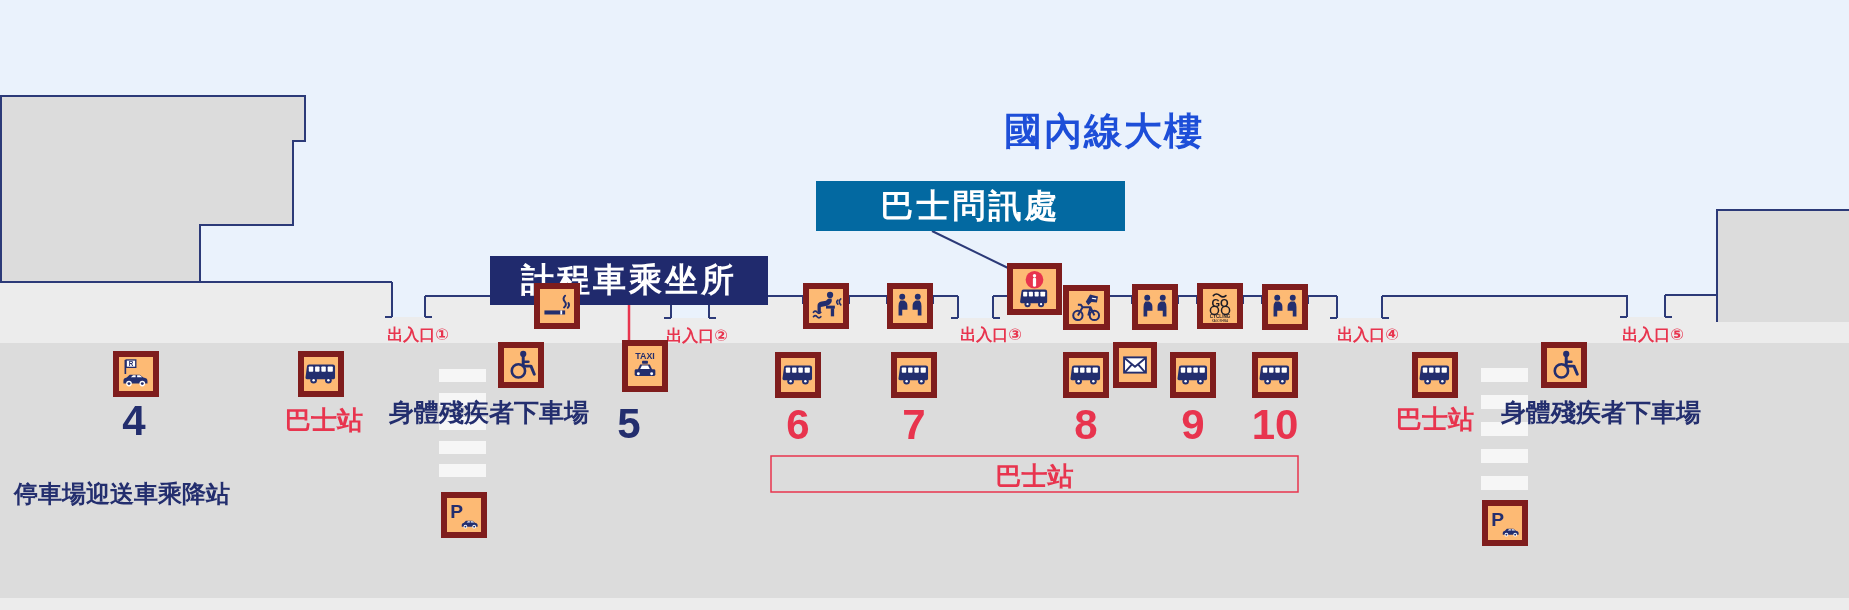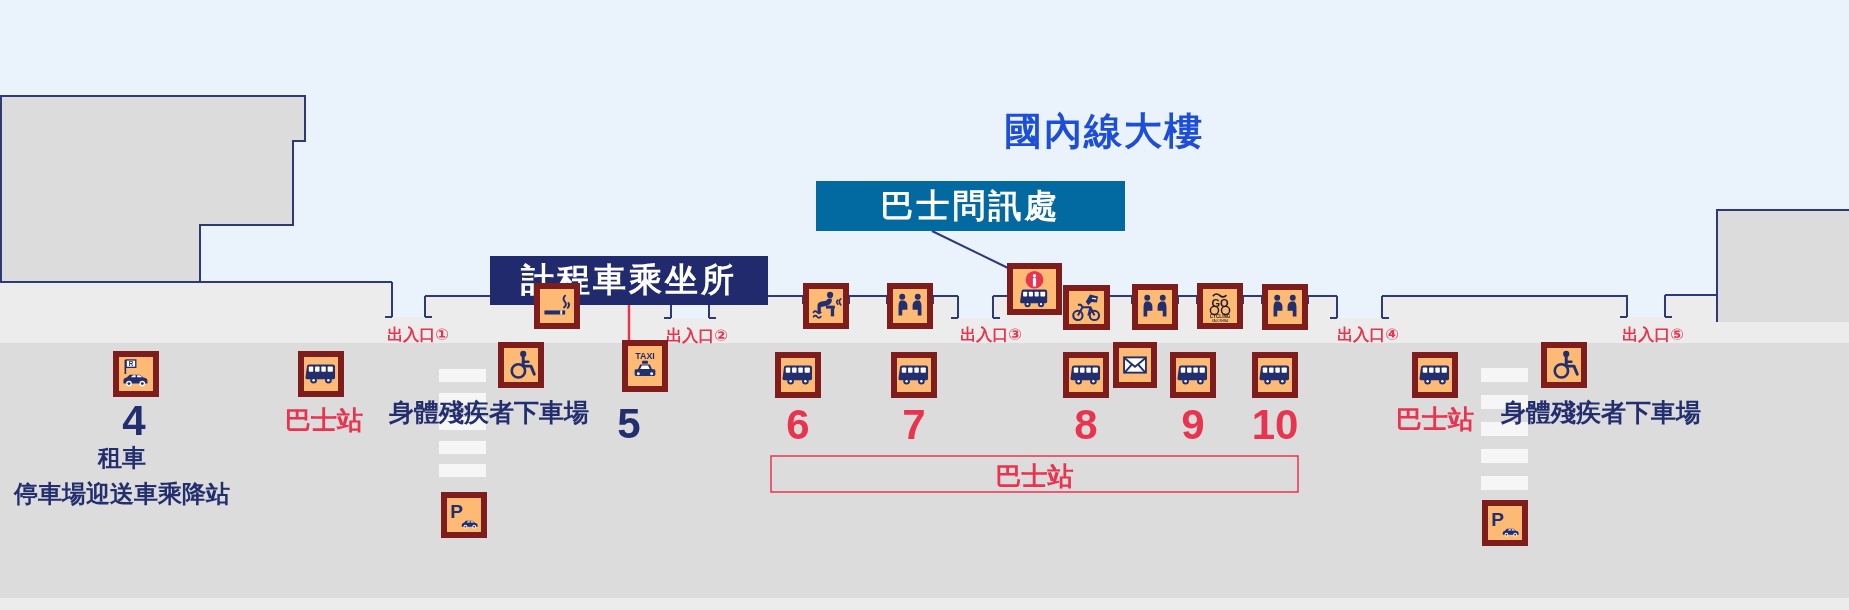--- a/index.html
+++ b/index.html
@@ -404,16 +404,15 @@
   <div class="lbl stopnum red" style="left:874px;top:401px;width:80px;">7</div>
   <div class="lbl stopnum red" style="left:1046px;top:401px;width:80px;">8</div>
   <div class="lbl stopnum red" style="left:1153px;top:401px;width:80px;">9</div>
   <div class="lbl stopnum red" style="left:1235px;top:401px;width:80px;">10</div>
 
   <div class="lbl stoplabel red" style="left:264px;top:403px;width:120px;">巴士站</div>
   <div class="lbl stoplabel red" style="left:1375px;top:402px;width:120px;">巴士站</div>
   <div class="lbl zone-label" style="left:771px;top:459px;width:527px;">巴士站</div>
   <div class="lbl smalllabel navy" style="left:379px;top:398px;width:220px;font-size:25px;">身體殘疾者下車場</div>
   <div class="lbl smalllabel navy" style="left:1491px;top:398px;width:220px;font-size:25px;">身體殘疾者下車場</div>
-  <div class="lbl smalllabel navy" style="left:2px;top:444px;width:240px;">租車</div>
   <div class="lbl smalllabel navy" style="left:2px;top:480px;width:240px;">停車場迎送車乘降站</div>
 
 </div>
 
 </body></html>

